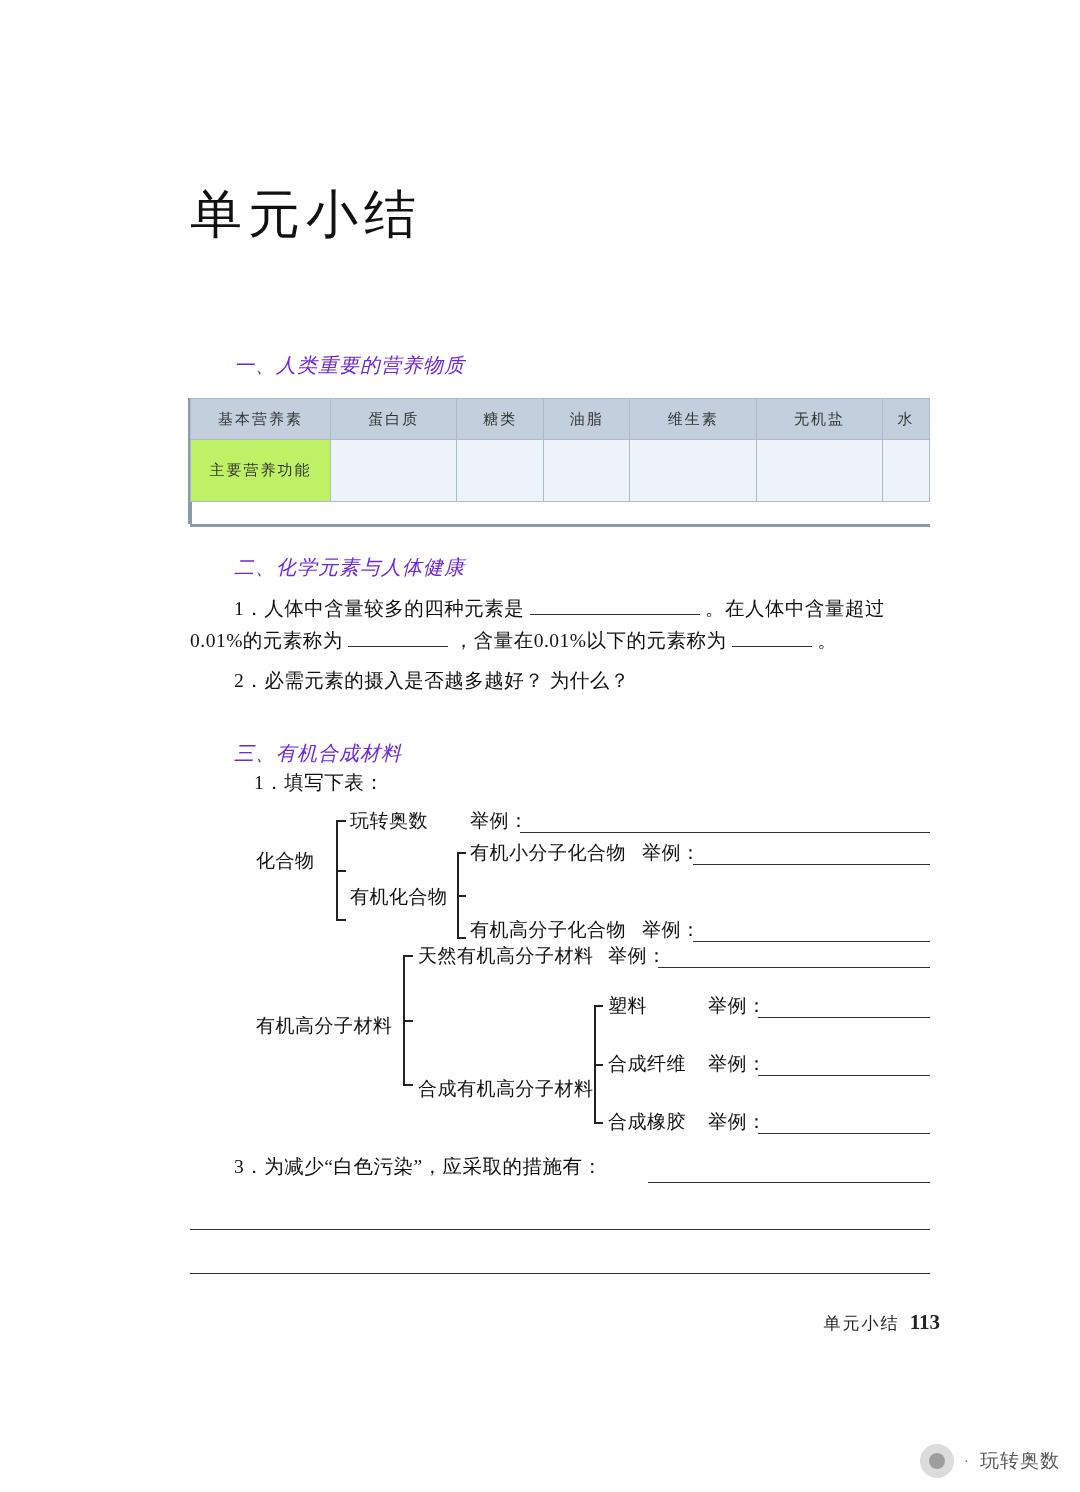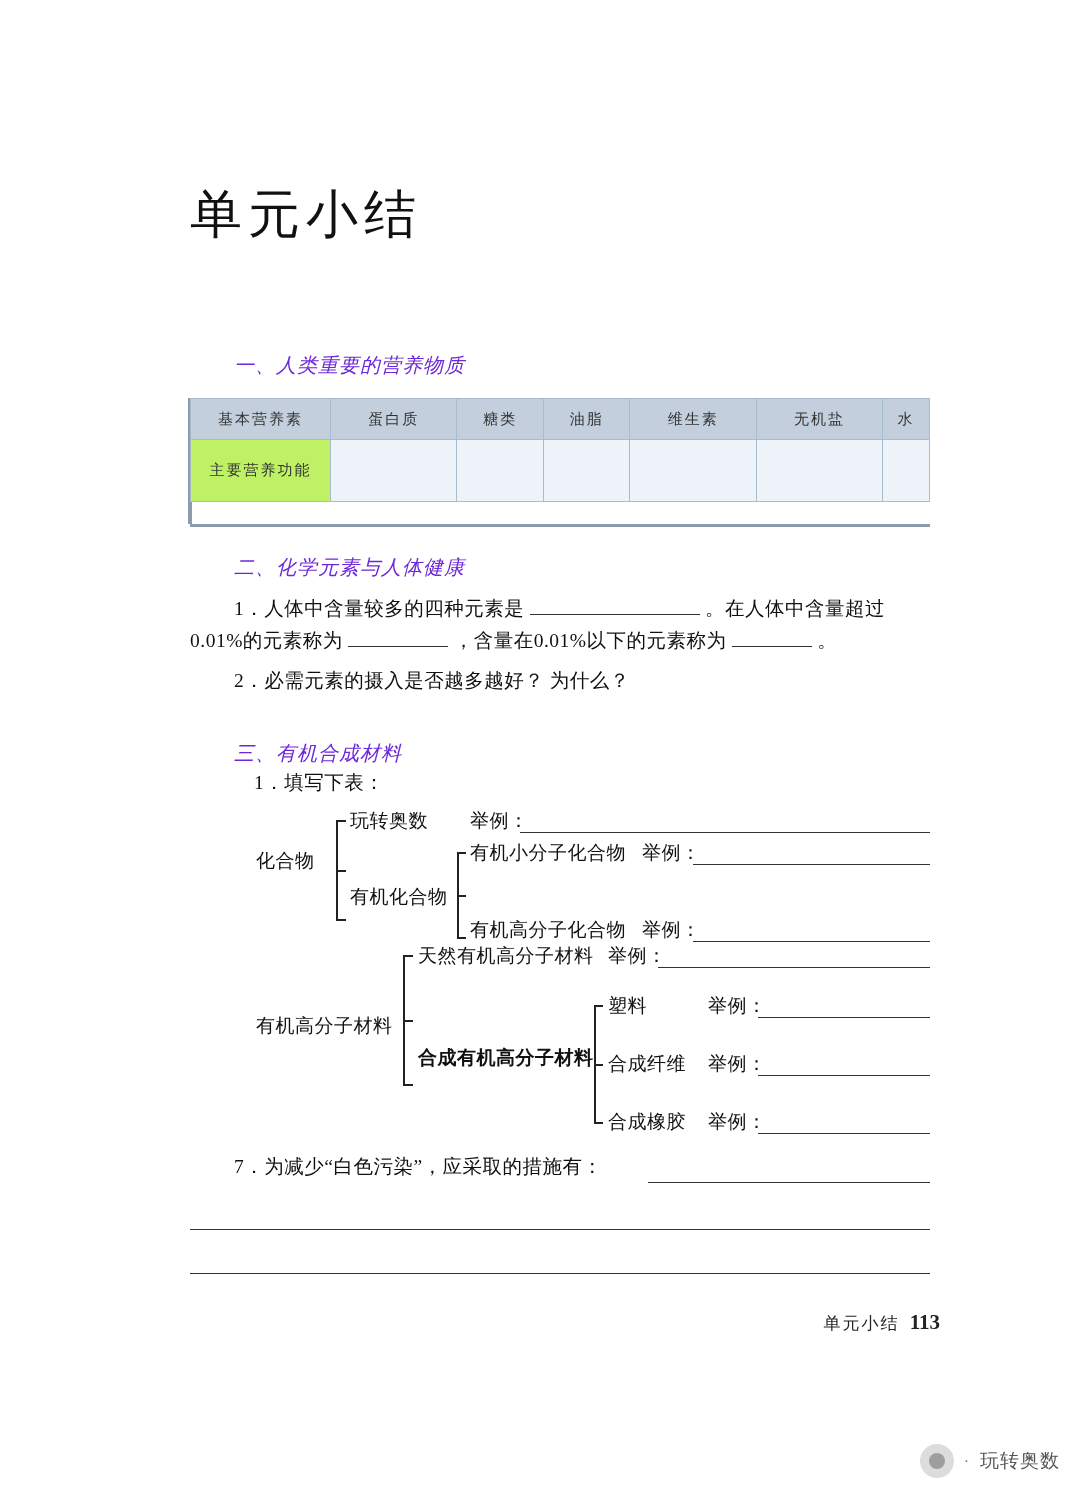--- a/index.html
+++ b/index.html
@@ -286,42 +286,42 @@
     <div class="lbl" style="left:66px; top:213px;">有机高分子材料</div>
     <div class="spine" style="left:213px; top:155px; height:130px;"></div>
     <div class="tick" style="left:213px; top:155px; width:10px;"></div>
     <div class="tick" style="left:213px; top:220px; width:10px;"></div>
     <div class="tick" style="left:213px; top:284px; width:10px;"></div>
 
     <div class="lbl" style="left:228px; top:143px;">天然有机高分子材料</div>
     <div class="lbl" style="left:418px; top:143px;">举例：</div>
     <div class="line" style="left:468px; top:167px; width:272px;"></div>
 
-    <div class="lbl" style="left:228px; top:245px;font-weight:bold;">合成有机高分子材料</div>
+    <div class="lbl" style="left:228px; top:276px;">合成有机高分子材料</div>
 
     <div class="spine" style="left:404px; top:205px; height:118px;"></div>
     <div class="tick" style="left:404px; top:205px; width:9px;"></div>
     <div class="tick" style="left:404px; top:264px; width:9px;"></div>
     <div class="tick" style="left:404px; top:322px; width:9px;"></div>
 
     <div class="lbl" style="left:418px; top:193px;">塑料</div>
     <div class="lbl" style="left:518px; top:193px;">举例：</div>
     <div class="line" style="left:568px; top:217px; width:172px;"></div>
 
     <div class="lbl" style="left:418px; top:251px;">合成纤维</div>
     <div class="lbl" style="left:518px; top:251px;">举例：</div>
     <div class="line" style="left:568px; top:275px; width:172px;"></div>
 
     <div class="lbl" style="left:418px; top:309px;">合成橡胶</div>
     <div class="lbl" style="left:518px; top:309px;">举例：</div>
     <div class="line" style="left:568px; top:333px; width:172px;"></div>
   </div>
 
   <div class="para t2">
-    <span>7．为减少“白色污染”，应采取的措施有：</span>
+    <span>3．为减少“白色污染”，应采取的措施有：</span>
   </div>
   <div class="rule" style="left:648px; top:1182px; width:282px;"></div>
   <div class="rule" style="left:190px; top:1229px; width:740px;"></div>
   <div class="rule" style="left:190px; top:1273px; width:740px;"></div>
 
   <div class="footer">
     <span>单元小结</span>
     <span class="pg">113</span>
   </div>
 

